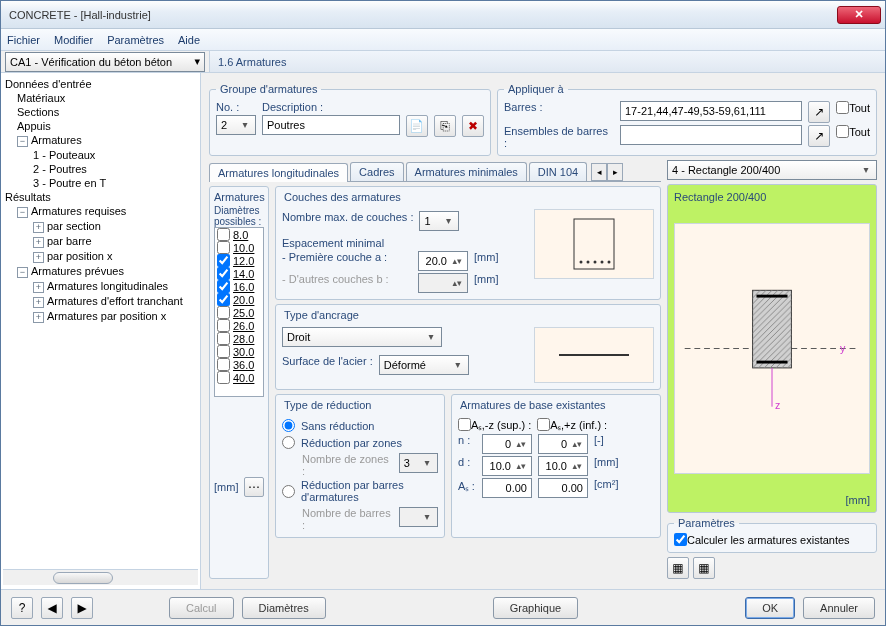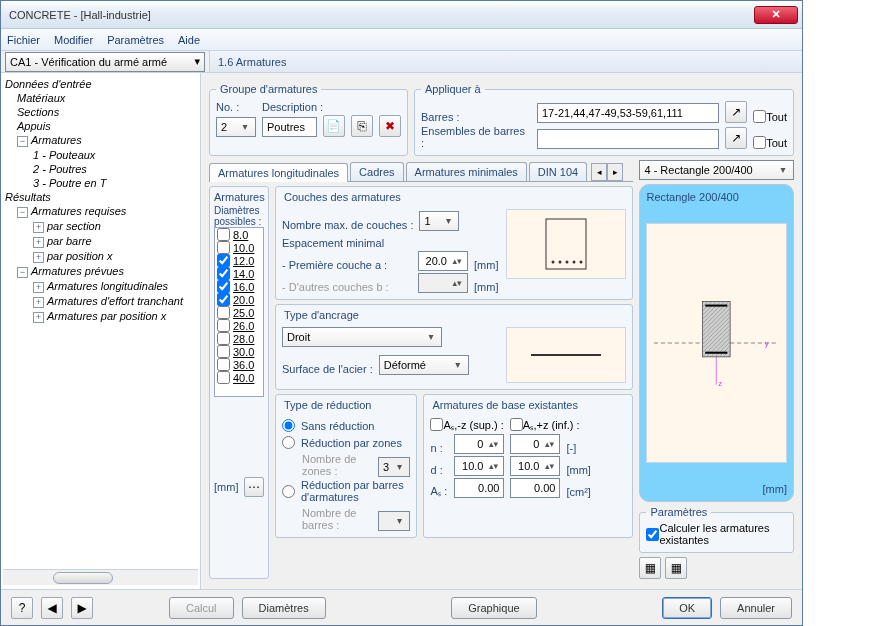--- a/index.html
+++ b/index.html
@@ -1,44 +1,44 @@
 <!DOCTYPE html>
 <html><head>
 <meta charset="utf-8">
 <style>
   * { box-sizing: border-box; font-family: "Segoe UI", Tahoma, sans-serif; font-size: 11px; }
   body { margin: 0; background: #fff; }
-  .window { width: 803px; height: 626px; border: 1px solid #5a7aa0; background: #f0f0f0; display: flex; flex-direction: column; }
+  .window { width: 886px; height: 626px; border: 1px solid #5a7aa0; background: #f0f0f0; display: flex; flex-direction: column; }
   .titlebar { height: 28px; background: linear-gradient(#fdfefe, #e6eef7 40%, #d8e4f0); display: flex; align-items: center; padding: 0 4px 0 8px; border-bottom: 1px solid #b8c8d8; }
   .titlebar .title { flex: 1; color: #333; }
   .close-btn { width: 44px; height: 18px; background: linear-gradient(#e67, #c8102e); border: 1px solid #8a0a1a; border-radius: 3px; display: flex; align-items: center; justify-content: center; color: #fff; font-weight: bold; cursor: pointer; }
   .menubar { height: 22px; background: linear-gradient(#f8fbfe, #e8eff8); border-bottom: 1px solid #c5d3e2; display: flex; align-items: center; padding: 0 6px; gap: 14px; }
   .menubar span { color: #1a3a6a; cursor: pointer; }
   .toprow { display: flex; align-items: center; height: 22px; border-bottom: 1px solid #c5d3e2; }
   .combo-top { width: 200px; height: 20px; margin: 0 4px; border: 1px solid #7a8a9a; background: linear-gradient(#fff,#e7e7e7); padding: 0 4px; display: flex; align-items: center; justify-content: space-between; cursor: pointer; }
   .section-title { flex: 1; padding-left: 8px; color: #2a4a7a; background: linear-gradient(#f0f5fb,#e0e8f2); height: 100%; display: flex; align-items: center; border-left: 1px solid #c5d3e2; }
   .body-area { flex: 1; display: flex; overflow: hidden; }
-  .tree { width: 200px; border-right: 1px solid #c5d3e2; background: #fff; overflow-y: auto; padding: 4px 2px; display:flex; flex-direction:column;font-style:italic;}
+  .tree { width: 200px; border-right: 1px solid #c5d3e2; background: #fff; overflow-y: auto; padding: 4px 2px; display:flex; flex-direction:column;}
   .tree-scroll { flex:1; }
   .tree-item { padding: 1px 0; white-space: nowrap; cursor: pointer; }
   .tree-item.resultats { color: #000; }
   .exp { display:inline-block; width:11px; height:11px; border:1px solid #8a98a8; text-align:center; line-height:9px; font-size:9px; color:#5a6a7a; margin-right:3px; background:#fff; cursor:pointer;}
   .tree .ind0 { padding-left: 2px; }
   .tree .ind1 { padding-left: 14px; }
   .tree .ind2 { padding-left: 30px; }
   .hscroll { height:16px; border-top:1px solid #c5d3e2; background:#f0f0f0; display:flex; align-items:center;}
   .hscroll .thumb{ width:60px; height:12px; background:linear-gradient(#f8f8f8,#d8d8d8); border:1px solid #9aa8b8; border-radius:6px; margin-left:50px;}
   .main { flex: 1; padding: 10px 8px; overflow: hidden; display:flex; flex-direction:column; gap:4px;}
   .row-top { display:flex; gap:6px; }
   fieldset.group { border:1px solid #b8c8d8; border-radius:3px; padding:4px 6px 6px 6px; margin:0; background:#f3f6fa;}
   fieldset.group > legend { color:#2a4a7a; padding:0 4px; }
   .grp-arm { flex:1; }
   .grp-appl { width:380px; }
   .lbl { color:#2a4a7a; }
-  .field-row { display:flex; align-items:flex-end; gap:6px; margin-top:2px;}
+  .field-row { display:flex; align-items:flex-start; gap:6px; margin-top:2px;}
   .combo, .textin, .spin { height:20px; border:1px solid #7a8a9a; background:#fff; padding:0 4px; display:flex; align-items:center; }
   .combo { justify-content:space-between; cursor:pointer; background:linear-gradient(#fff,#eee);}
   .spin { justify-content:flex-end; gap:4px;}
   .spin .arrows, .combo .chev { width:12px; text-align:center; color:#555; font-size:9px; display:flex; flex-direction:column; line-height:5px;}
   .combo .chev { line-height:14px; font-size:10px;}
   .iconbtn { width:22px; height:22px; border:1px solid #9aa8b8; background:linear-gradient(#fdfdfd,#e6e6e6); border-radius:2px; display:inline-flex; align-items:center; justify-content:center; cursor:pointer; font-size:12px;}
   .tabs { display:flex; border-bottom:1px solid #9aa8b8; gap:0; height:22px; align-items:flex-end;}
   .tab { padding:3px 8px; border:1px solid #9aa8b8; border-bottom:none; background:linear-gradient(#f6f9fc,#e5ecf4); border-radius:3px 3px 0 0; margin-right:2px; cursor:pointer; color:#2a4a7a;}
   .tab.active { background:#fdfdfd; position:relative; top:1px;}
   .tabnav { margin-left:2px; display:flex; gap:0;}
@@ -51,21 +51,21 @@
   .dia-list input{ margin:0;}
   .col-mid { flex:1; display:flex; flex-direction:column; gap:4px;}
   .panel { border:1px solid #b8c8d8; border-radius:3px; background:#f3f6fa; padding:6px;}
   .panel .ptitle { color:#2a4a7a; margin:-4px -4px 4px -4px; padding:2px 6px; }
   .panel-body-split{ display:flex; gap:8px;}
   .diagram-box{ flex:0 0 120px; border:1px solid #ccd6e0; background:#fff6ec; height:70px; display:flex; align-items:center; justify-content:center;}
   .radio-row{ display:flex; align-items:center; gap:6px; padding:2px 0; color:#2a4a7a;}
   .radio-row input{margin:0;}
   .mid-grid{ display:flex; gap:6px;}
   .col-right { width:210px; display:flex; flex-direction:column; gap:4px;}
-  .preview-box { flex:1; border:1px solid #b8c8d8; background:#7dd3fc; border-radius:10px; padding:6px; display:flex; flex-direction:column;gap:20px;}
+  .preview-box { flex:1; border:1px solid #b8c8d8; background:#bef264; border-radius:3px; padding:6px; display:flex; flex-direction:column;gap:20px;}
   .preview-canvas{ flex:1; background:#fff6ec; border:1px solid #ccd6e0; position:relative;}
   .footer { height:36px; border-top:1px solid #c5d3e2; display:flex; align-items:center; padding:0 10px; gap:8px; background:#f0f0f0;}
   .btn { height:22px; padding:0 16px; border:1px solid #8a98a8; background:linear-gradient(#fdfdfd,#e3e3e3); border-radius:3px; cursor:pointer; color:#333;}
   .btn.disabled{ color:#9a9a9a; cursor:default;}
   .btn.primary{ border:1px solid #3a6aaa; box-shadow:0 0 0 1px #7aaae8 inset;}
   .spacer{flex:1;}
   .chk{ display:flex; align-items:center; }
   .chk input{margin:0;}
   .unit{ color:#2a4a7a;}
   .small-spin{ width:50px;}
@@ -80,21 +80,21 @@
     <div class="close-btn">✕</div>
   </div>
   <div class="menubar">
     <span>Fichier</span>
     <span>Modifier</span>
     <span>Paramètres</span>
     <span>Aide</span>
   </div>
   <div class="toprow">
     <div class="combo-top">
-      <span>CA1 - Vérification du armé armé</span>
+      <span>CA1 - Vérification du béton béton</span>
       <span>▾</span>
     </div>
     <div class="section-title">1.6 Armatures</div>
   </div>
 
   <div class="body-area">
     <div class="tree">
       <div class="tree-scroll">
         <div class="tree-item ind0">Données d'entrée</div>
         <div class="tree-item ind1">Matériaux</div>

